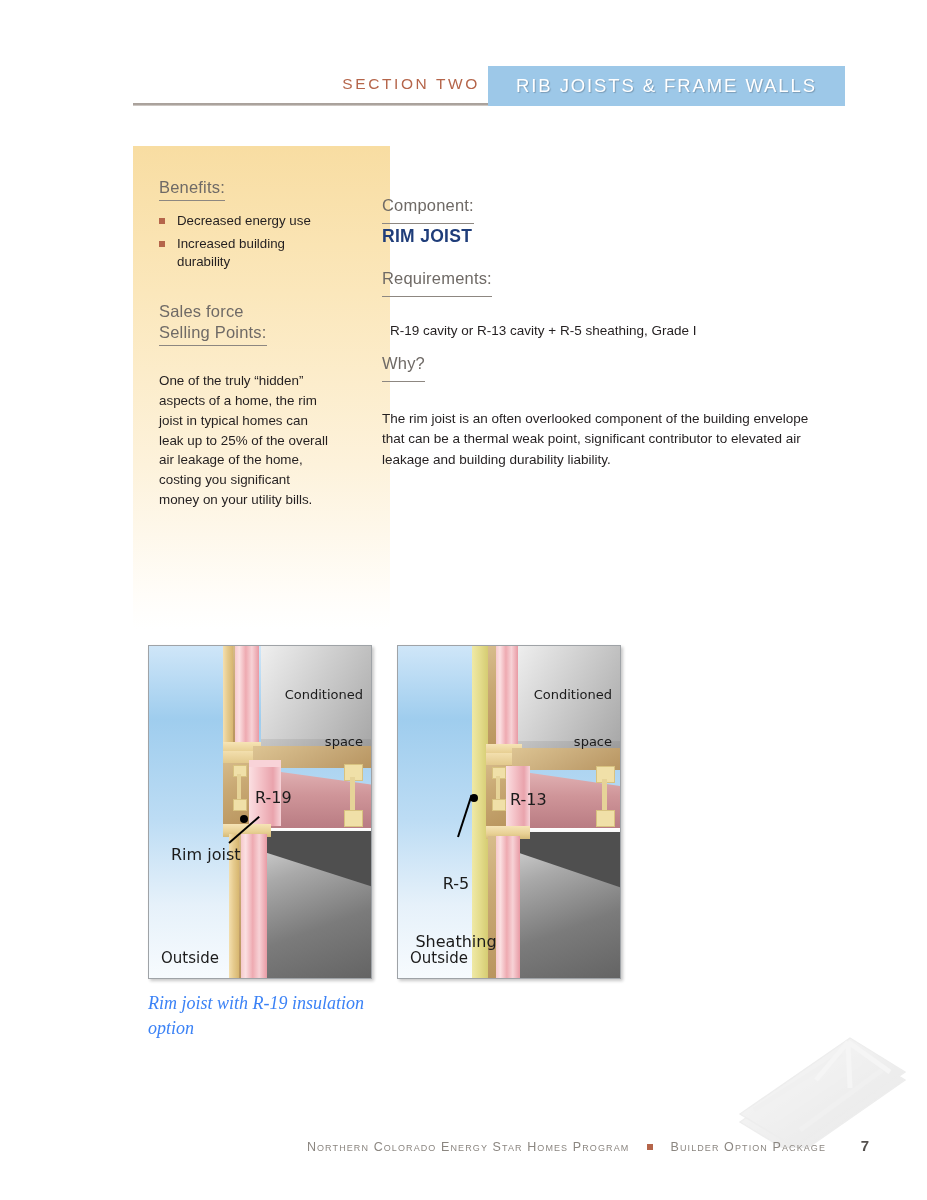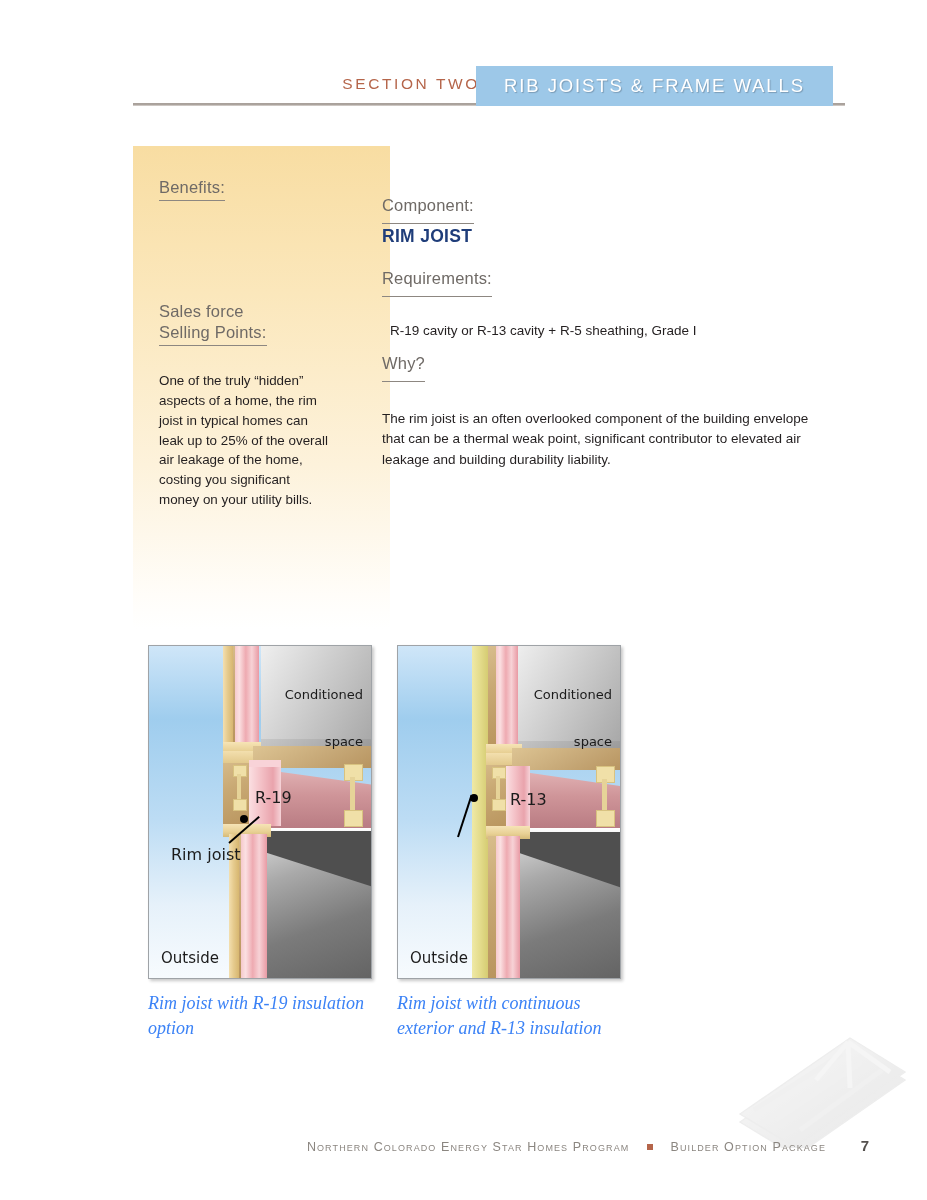--- a/index.html
+++ b/index.html
@@ -36,21 +36,21 @@
   #header-rule {
     position: absolute;
     left: 133px;
     top: 103px;
     width: 712px;
     height: 3px;
     background: linear-gradient(to bottom, #a9a19b 0%, #a9a19b 48%, #ddd8d4 100%);
   }
   #header-title-bar {
     position: absolute;
-    left: 476px;
+    left: 488px;
     top: 66px;
     width: 357px;
     height: 40px;
     background: #9dc8e8;
   }
   #header-title {
     position: absolute;
     left: 0; right: 0;
     top: 9px;
     text-align: center;
@@ -333,20 +333,30 @@
     <div id="header-title">RIB JOISTS &amp; FRAME WALLS</div>
   </div>
 </div>
 
 <aside id="sidebar-panel">
 
   <div id="benefits-heading" class="side-head">
     <span class="side-head-ul">Benefits:</span>
   </div>
 
+  <ul id="benefits-list">
+    <li>
+      <span class="bullet-sq"></span>
+      <span>Decreased energy use</span>
+    </li>
+    <li>
+      <span class="bullet-sq"></span>
+      <span>Increased building durability</span>
+    </li>
+  </ul>
 
   <div id="selling-heading" class="side-head">
     <div>Sales force</div>
     <span class="side-head-ul">Selling Points:</span>
   </div>
 
   <p id="selling-body">One of the truly “hidden” aspects of a home, the rim joist in typical homes can leak up to 25% of the overall air leakage of the home, costing you significant money on your utility bills.</p>
 </aside>
 
 <main id="main-column">
@@ -452,23 +462,26 @@
     <div class="osb" style="left:90px; top:190px; width:10px; height:144px;"></div>
     <div class="batt-pink" style="left:98px; top:190px; width:24px; height:144px;"></div>
 
     <div class="fig-label label-cond" style="right:8px; top:10px;">
       <div>Conditioned</div>
       <div>space</div>
     </div>
     <div class="fig-label" style="left:112px; top:144px;">R-13</div>
     <div class="leader-dot" style="left:72px; top:148px;"></div>
     <div class="leader-line" style="left:60px; top:190px; width:44px; transform:rotate(-72deg);"></div>
+    <div class="fig-label" style="left:12px; top:190px; text-align:center; width:92px;">
+      <div>R-5</div>
+      <div>Sheathing</div>
+    </div>
     <div class="fig-label label-out" style="left:12px; top:303px;">Outside</div>
   </div>
-  <figcaption class="fig-caption">Rim joist with continuous exterior and R-13 insulation</figcaption>
 </figure>
 
 <svg id="corner-graphic" viewBox="0 0 197 130">
   <defs>
     <linearGradient id="trussGrad" x1="0" y1="0" x2="1" y2="1">
       <stop offset="0%" stop-color="#f3f3f3"></stop>
       <stop offset="100%" stop-color="#cfcfcf"></stop>
     </linearGradient>
   </defs>
   <g stroke="#dcdcdc" stroke-width="1.4" fill="url(#trussGrad)">

